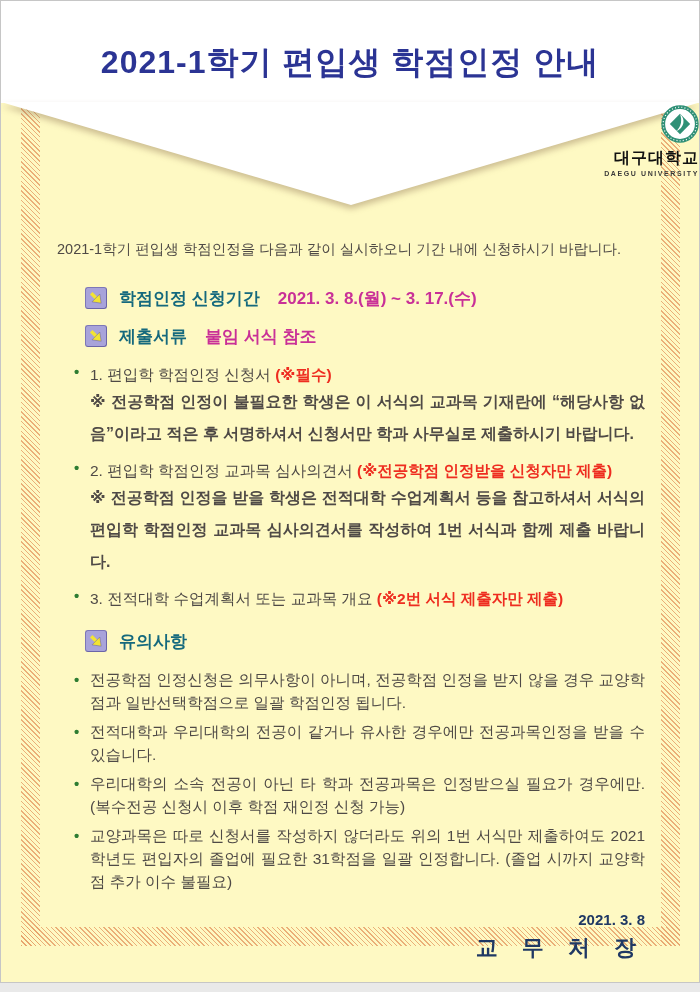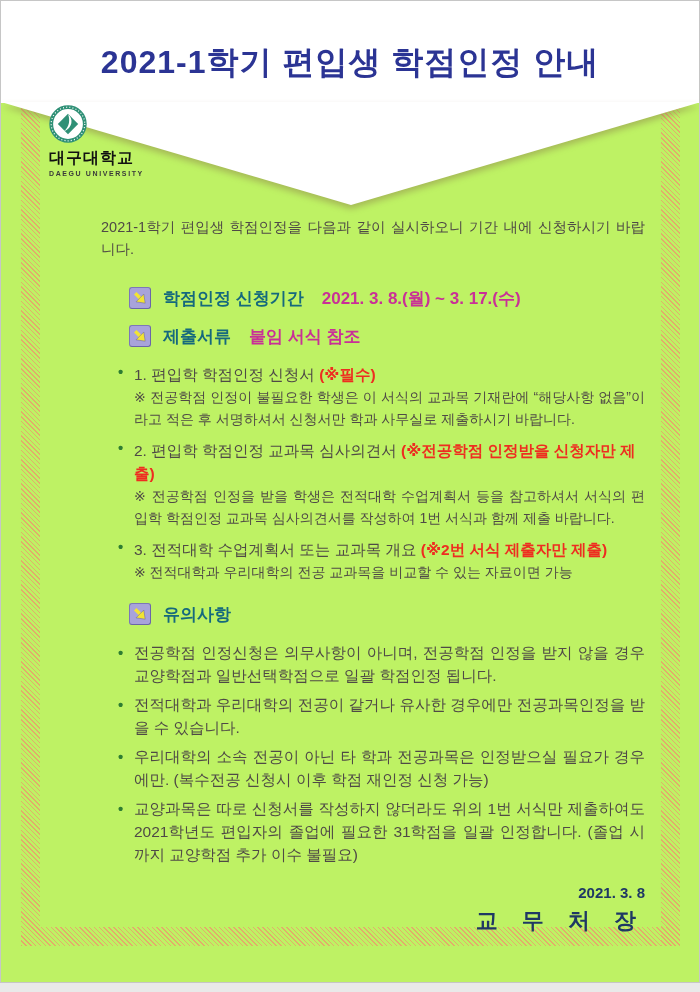--- a/index.html
+++ b/index.html
@@ -4,21 +4,21 @@
 <style>
   * { box-sizing: border-box; margin: 0; padding: 0; }
   body {
     width: 700px; height: 992px;
     background: #e9e9e9;
     font-family: "Liberation Sans", "DejaVu Sans", sans-serif;
   }
   .page {
     position: relative;
     width: 700px; height: 983px;
-    background: #bef264;
+    background: #fef9c3;
     border: 1px solid #c6c6c6;
     overflow: hidden;
   }
   
   .top-band {
     position: absolute; top: 0; left: 0;
     width: 100%; height: 102px;
     background: #ffffff; z-index: 2;
   }
   .doc-title-main {
@@ -36,40 +36,39 @@
     z-index: 2;
   }
   .flap {
     width: 100%; height: 100%;
     background: #ffffff;
     clip-path: polygon(0 0, 100% 0, 50% 100%);
   }
   
   .logo {
     position: absolute; top: 104px; left: 12px; right: 0;
-    text-align: left; z-index: 3; margin-left: 36px;
+    text-align: right; z-index: 3; margin-left: 36px;
   }
   .logo-kr { font-size: 16px; font-weight: bold; color: #111; letter-spacing: 1px; margin-top: 1px; }
   .logo-en { font-size: 7px; font-weight: bold; color: #3a3a3a; letter-spacing: 1.6px; margin-top: 1px; }
   
   .hatch {
     position: absolute; z-index: 1;
     background: repeating-linear-gradient(45deg,
       #e7a26b 0px, #e7a26b 1px, rgba(0,0,0,0) 1px, rgba(0,0,0,0) 3.4px);
     opacity: 0.85;
   }
   .hatch-left  { left: 20px;  top: 104px; width: 19px; height: 841px; }
   .hatch-right { left: 660px; top: 104px; width: 19px; height: 841px; }
   .hatch-bottom{ left: 20px;  top: 926px; width: 659px; height: 19px; }
   
   .content {
     position: absolute; z-index: 3;
-    left: 56px; right: 54px; top: 216px;
+    left: 56px; right: 54px; top: 238px;
     color: #4f4a46;
-    margin-left: 44px;
   }
   .intro {
     font-size: 14.5px; line-height: 1.5;
     text-align: justify;
     color: #4f4a46;
   }
   .sections { margin-top: 26px; }
   .sec-row { display: flex; align-items: center; margin-bottom: 15px; padding-left: 28px; }
   .sec-icon {
     flex: 0 0 auto;
@@ -87,22 +86,22 @@
   .doc-list { margin-top: 14px; margin-left: 15px; }
   .doc-item { position: relative; padding-left: 18px; margin-bottom: 9px; }
   .doc-item::before {
     content: "\2022";
     position: absolute; left: 2px; top: 0;
     color: #2e7d32; font-size: 15px; font-weight: bold;
   }
   .doc-title { font-size: 15.5px; line-height: 23px; color: #4f4a46; }
   .red { color: #ee2d20; font-weight: bold; text-align: right; }
   .doc-note {
-    font-size: 14px; line-height: 22px;
-    text-align: justify; color: #4f4a46;
+    font-size: 16px; line-height: 32px;
+    text-align: justify; color: #4f4a46; font-weight: bold;
   }
   
   .notice-head { margin-top: 20px; }
   .notice-list { margin-top: 12px; margin-left: 15px; }
   .notice-item { position: relative; padding-left: 18px; margin-bottom: 6px;
     font-size: 15.5px; line-height: 23px; text-align: justify; color: #4f4a46; }
   .notice-item::before {
     content: "\2022";
     position: absolute; left: 2px; top: 0;
     color: #2e7d32; font-size: 15px; font-weight: bold;
@@ -189,21 +188,20 @@
           <span class="red">(※전공학점 인정받을 신청자만 제출)</span>
         </div>
         <div class="doc-note">※ 전공학점 인정을 받을 학생은 전적대학 수업계획서 등을 참고하셔서 서식의 편입학 학점인정 교과목 심사의견서를 작성하여 1번 서식과 함께 제출 바랍니다.</div>
       </div>
 
       <div class="doc-item">
         <div class="doc-title">
           <span>3. 전적대학 수업계획서 또는 교과목 개요</span>
           <span class="red">(※2번 서식 제출자만 제출)</span>
         </div>
-        <div class="doc-note">※ 전적대학과 우리대학의 전공 교과목을 비교할 수 있는 자료이면 가능</div>
       </div>
 
     </div>
 
     <div class="sec-row notice-head">
       <span class="sec-icon">
         <svg width="16" height="16" viewBox="0 0 20 20">
           <path d="M4 4 L11 11" stroke="#f2e432" stroke-width="4.2" stroke-linecap="butt"></path>
           <polygon points="16.5,16.5 5,14.8 14.8,5" fill="#f2e432" stroke="#6b65a8" stroke-width="0.7"></polygon>
         </svg>

